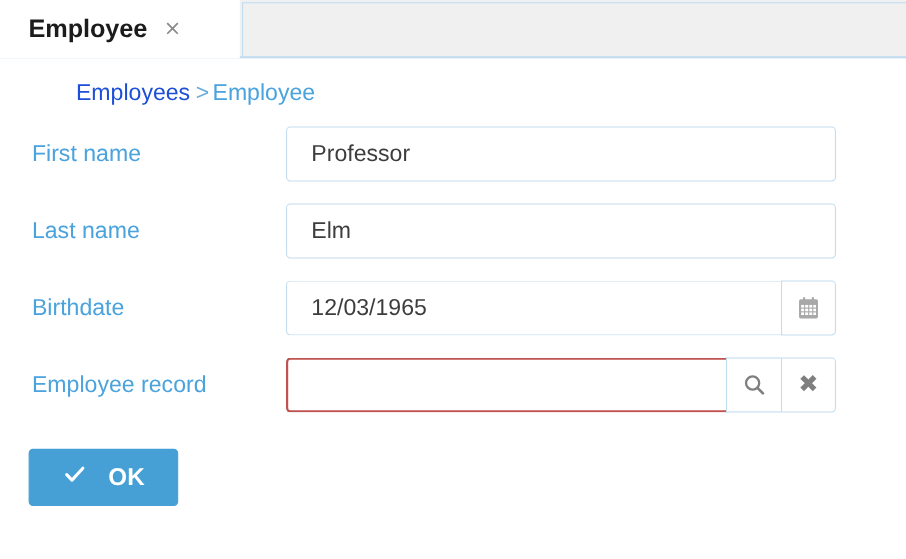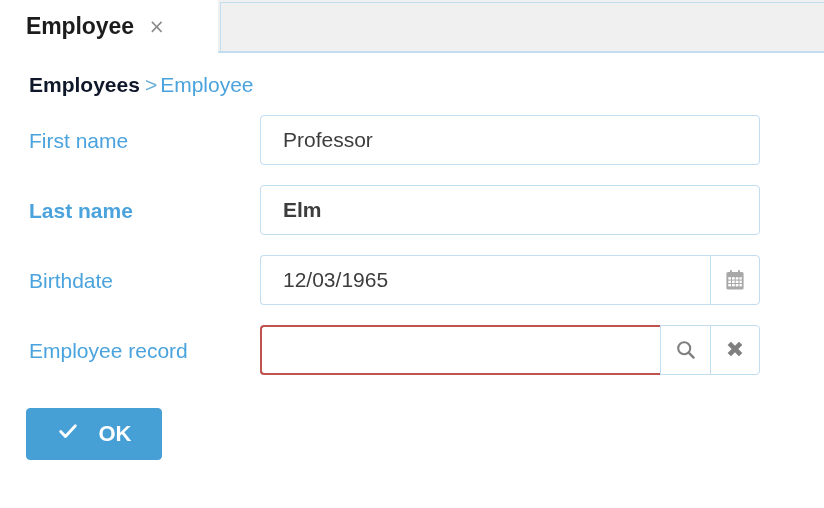--- a/index.html
+++ b/index.html
@@ -70,23 +70,24 @@
   #breadcrumb {
     position: absolute;
     left: 29px;
     top: 74px;
     font-size: 21px;
     color: #4aa3dc;
     white-space: nowrap;
     line-height: 1;
   }
   #breadcrumb .crumb-root {
-    font-weight: bold;
-    color: #0f172a;
-    cursor: pointer;
+    font-weight: normal;
+    color: #1d4ed8;
+    cursor: pointer;
+    margin-left: 40px;
   }
   #breadcrumb .crumb-sep {
     color: #6aadd8;
     font-weight: normal;
     margin: 0 3px 0 5px;
   }
   #breadcrumb .crumb-current {
     font-weight: normal;
     color: #4aa3dc;
   }
@@ -223,21 +224,21 @@
   <span class="crumb-root">Employees</span><span class="crumb-sep">&gt;</span><span class="crumb-current">Employee</span>
 </div>
 
 <div class="form-row" style="top:115px;">
   <span class="field-label">First name</span>
   <div class="field-wrap">
     <div class="text-input">Professor</div>
   </div>
 </div>
 
-<div class="form-row" style="top:185px;font-weight:bold;">
+<div class="form-row" style="top:185px;">
   <span class="field-label">Last name</span>
   <div class="field-wrap">
     <div class="text-input">Elm</div>
   </div>
 </div>
 
 <div class="form-row" style="top:255px;">
   <span class="field-label">Birthdate</span>
   <div class="field-wrap">
     <div class="text-input has-addon">12/03/1965</div>

